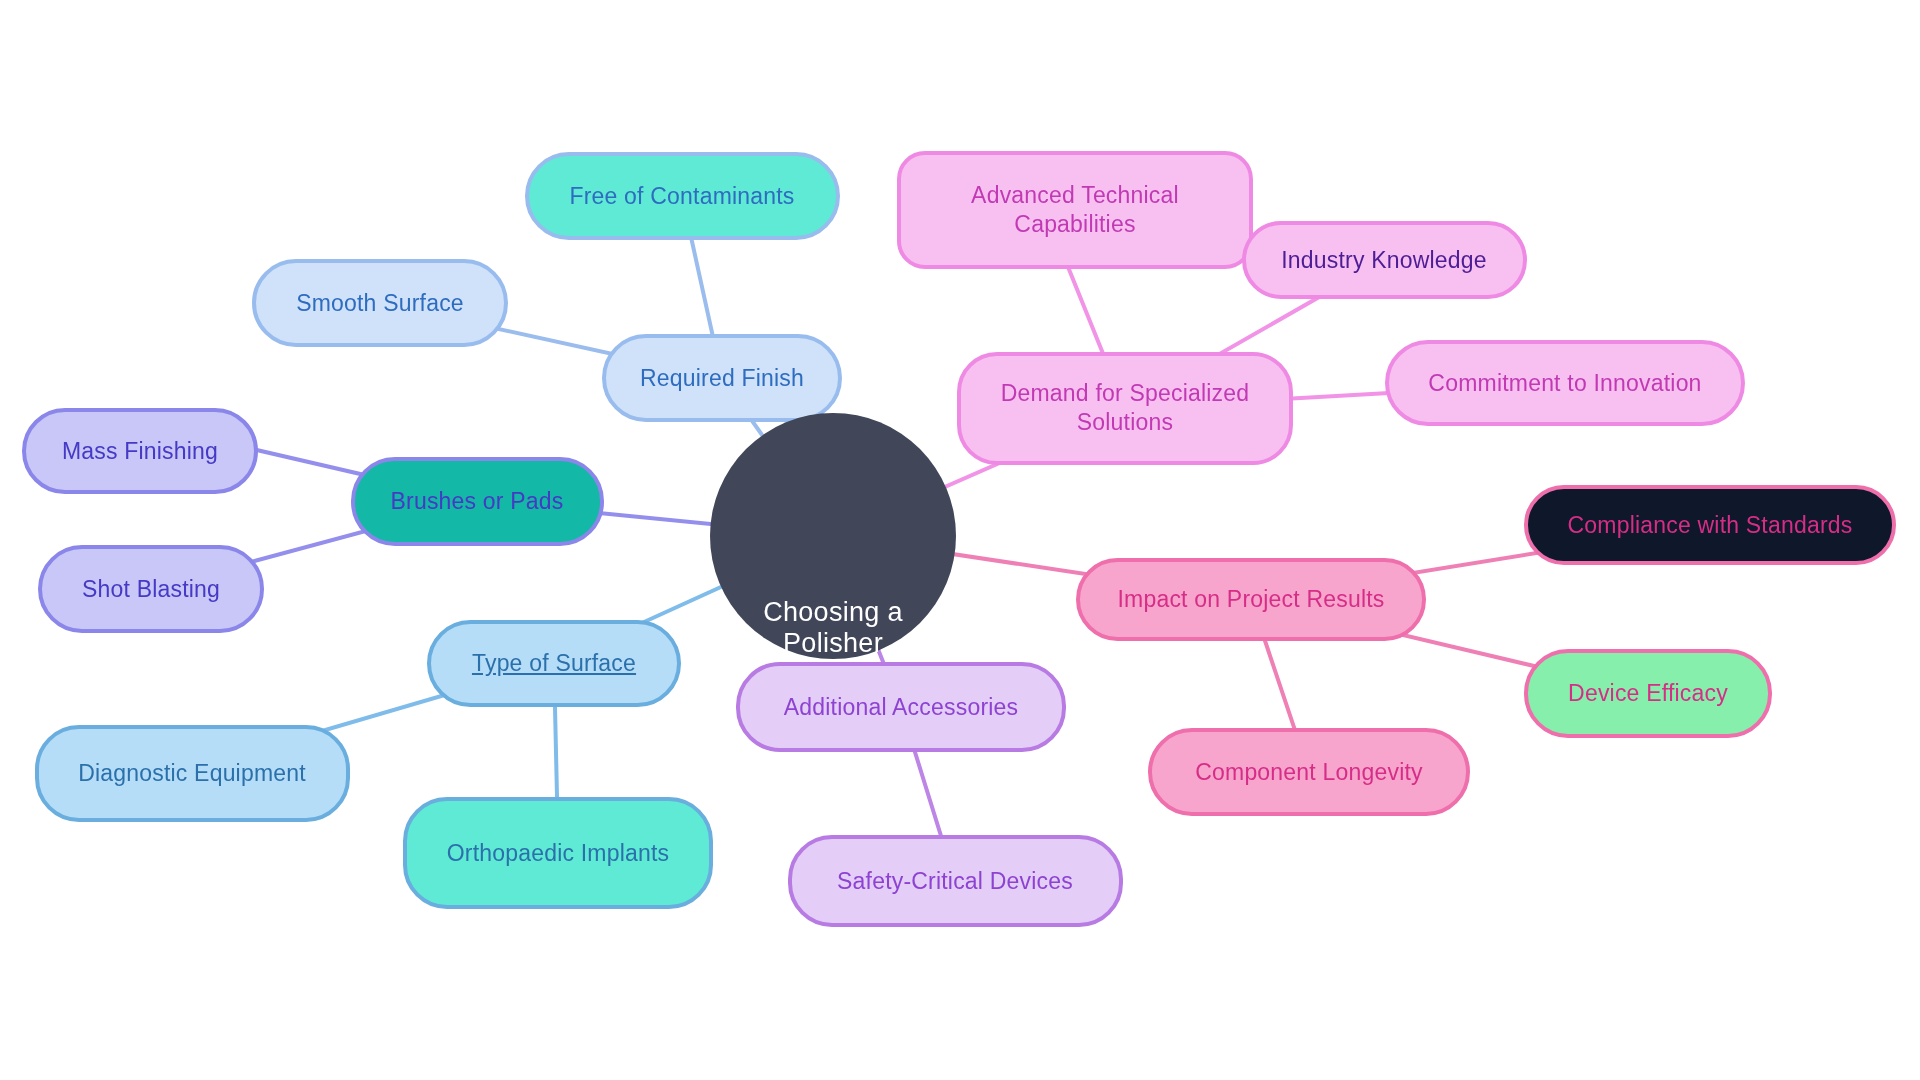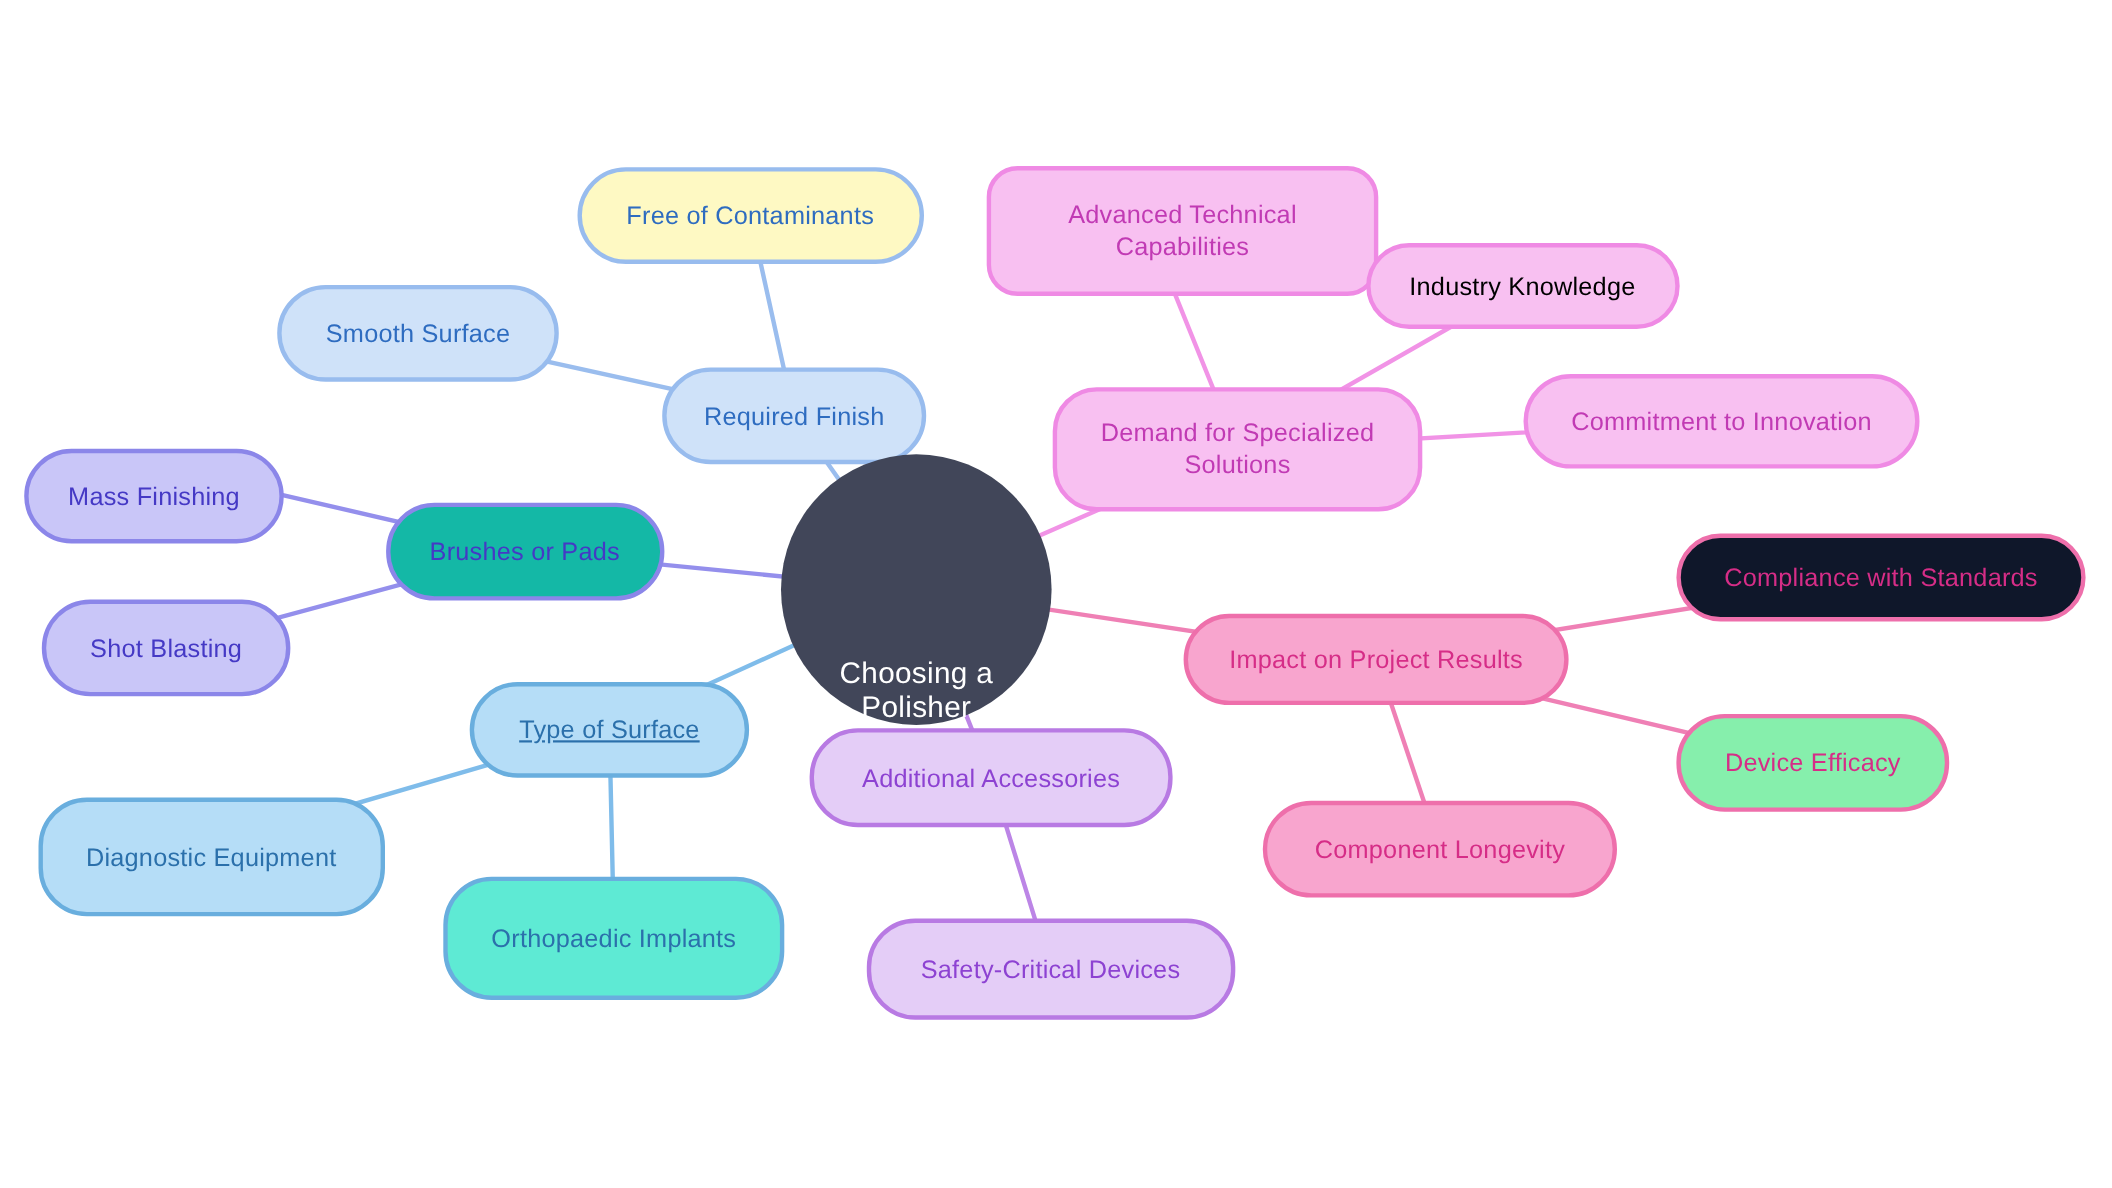--- a/index.html
+++ b/index.html
@@ -51,35 +51,35 @@
       <line x1="833" y1="536" x2="1125" y2="408" stroke="#f193e6" stroke-width="4" stroke-linecap="round"></line>
       <line x1="1125" y1="408" x2="1045" y2="210" stroke="#f193e6" stroke-width="4" stroke-linecap="round"></line>
       <line x1="1125" y1="408" x2="1384" y2="260" stroke="#f193e6" stroke-width="4" stroke-linecap="round"></line>
       <line x1="1125" y1="408" x2="1565" y2="383" stroke="#f193e6" stroke-width="4" stroke-linecap="round"></line>
       <line x1="833" y1="536" x2="1251" y2="599" stroke="#ef80b5" stroke-width="4" stroke-linecap="round"></line>
       <line x1="1251" y1="599" x2="1710" y2="525" stroke="#ef80b5" stroke-width="4" stroke-linecap="round"></line>
       <line x1="1251" y1="599" x2="1648" y2="693" stroke="#ef80b5" stroke-width="4" stroke-linecap="round"></line>
       <line x1="1251" y1="599" x2="1309" y2="772" stroke="#ef80b5" stroke-width="4" stroke-linecap="round"></line>
     </svg>
 <div class="node" style="left: 602px; top: 334px; width: 240px; height: 88px; background: rgb(207, 226, 249); border-color: rgb(152, 188, 238); color: rgb(46, 108, 192); border-radius: 44px;"><span class="label">Required Finish</span></div>
-    <div class="node" style="left: 524.5px; top: 152px; width: 315px; height: 88px; background: #fef9c3; border-color: rgb(152, 188, 238); color: rgb(46, 108, 192); border-radius: 44px; text-align: center;"><span class="label">Free of Contaminants</span></div>
+    <div class="node" style="left: 524.5px; top: 152px; width: 315px; height: 88px; background: #5eead4; border-color: rgb(152, 188, 238); color: rgb(46, 108, 192); border-radius: 44px; text-align: center;"><span class="label">Free of Contaminants</span></div>
     <div class="node" style="left: 252px; top: 259px; width: 256px; height: 88px; background: rgb(207, 226, 249); border-color: rgb(152, 188, 238); color: rgb(46, 108, 192); border-radius: 44px;"><span class="label">Smooth Surface</span></div>
     <div class="node" style="left: 350.5px; top: 456.5px; width: 253px; height: 89px; background: #14b8a6; border-color: rgb(139, 134, 233); color: rgb(69, 57, 197); border-radius: 44px;"><span class="label">Brushes or Pads</span></div>
     <div class="node" style="left: 22px; top: 380px; width: 236px; height: 86px; background: rgb(201, 198, 248); border-color: rgb(139, 134, 233); color: rgb(69, 57, 197); border-radius: 44px; margin-top: 28px;"><span class="label">Mass Finishing</span></div>
     <div class="node" style="left: 38px; top: 545px; width: 226px; height: 88px; background: rgb(201, 198, 248); border-color: rgb(139, 134, 233); color: rgb(69, 57, 197); border-radius: 44px;"><span class="label">Shot Blasting</span></div>
     <div class="node" style="left: 427px; top: 619.5px; width: 254px; height: 87px; background: rgb(181, 221, 247); border-color: rgb(105, 174, 222); color: rgb(43, 112, 171); border-radius: 44px; text-decoration: underline;"><span class="label">Type of Surface</span></div>
-    <div class="node" style="left: 34.5px; top: 725px; width: 315px; height: 108px; background: rgb(181, 221, 247); border-color: rgb(105, 174, 222); color: rgb(43, 112, 171); border-radius: 44px;"><span class="label">Diagnostic Equipment</span></div>
+    <div class="node" style="left: 34.5px; top: 725px; width: 315px; height: 97px; background: rgb(181, 221, 247); border-color: rgb(105, 174, 222); color: rgb(43, 112, 171); border-radius: 44px;"><span class="label">Diagnostic Equipment</span></div>
     <div class="node" style="left: 403px; top: 797px; width: 310px; height: 112px; background: #5eead4; border-color: rgb(105, 174, 222); color: rgb(43, 112, 171); border-radius: 44px;"><span class="label">Orthopaedic Implants</span></div>
     <div class="node" style="left: 736px; top: 662px; width: 330px; height: 90px; background: rgb(228, 205, 247); border-color: rgb(184, 122, 227); color: rgb(141, 66, 210); border-radius: 44px;"><span class="label">Additional Accessories</span></div>
     <div class="node" style="left: 787.5px; top: 835px; width: 335px; height: 92px; background: rgb(228, 205, 247); border-color: rgb(184, 122, 227); color: rgb(141, 66, 210); border-radius: 44px;"><span class="label">Safety-Critical Devices</span></div>
     <div class="node" style="left: 957px; top: 351.5px; width: 336px; height: 113px; background: rgb(248, 192, 241); border-color: rgb(239, 138, 228); color: rgb(193, 58, 180); border-radius: 40px;"><span class="label">Demand for Specialized
 Solutions</span></div>
     <div class="node" style="left: 897px; top: 151px; width: 356px; height: 118px; background: rgb(248, 192, 241); border-color: rgb(239, 138, 228); color: rgb(193, 58, 180); border-radius: 28px;"><span class="label">Advanced Technical
 Capabilities</span></div>
-    <div class="node" style="left: 1241.5px; top: 221px; width: 285px; height: 78px; background: rgb(248, 192, 241); border-color: rgb(239, 138, 228); color: #000000; border-radius: 44px;"><span class="label">Industry Knowledge</span></div>
+    <div class="node" style="left: 1241.5px; top: 221px; width: 285px; height: 78px; background: rgb(248, 192, 241); border-color: rgb(239, 138, 228); color: #4c1d95; border-radius: 44px;"><span class="label">Industry Knowledge</span></div>
     <div class="node" style="left: 1385px; top: 340px; width: 360px; height: 86px; background: rgb(248, 192, 241); border-color: rgb(239, 138, 228); color: rgb(193, 58, 180); border-radius: 44px;"><span class="label">Commitment to Innovation</span></div>
     <div class="node" style="left: 1076px; top: 557.5px; width: 350px; height: 83px; background: rgb(248, 165, 206); border-color: rgb(238, 111, 171); color: rgb(214, 45, 135); border-radius: 44px;"><span class="label">Impact on Project Results</span></div>
     <div class="node" style="left: 1524px; top: 485px; width: 372px; height: 80px; background: #0f172a; border-color: rgb(238, 111, 171); color: rgb(214, 45, 135); border-radius: 44px;"><span class="label">Compliance with Standards</span></div>
     <div class="node" style="left: 1524px; top: 648.5px; width: 248px; height: 89px; background: #86efac; border-color: rgb(238, 111, 171); color: rgb(214, 45, 135); border-radius: 44px;"><span class="label">Device Efficacy</span></div>
     <div class="node" style="left: 1148px; top: 728px; width: 322px; height: 88px; background: rgb(248, 165, 206); border-color: rgb(238, 111, 171); color: rgb(214, 45, 135); border-radius: 44px;"><span class="label">Component Longevity</span></div>
     <div class="root-node" style="left: 710px; top: 413px; width: 246px; height: 246px; background: rgb(65, 70, 89); color: rgb(255, 255, 255); font-size: 27px;">
       <span class="label">Choosing a Polisher</span>
     </div>
   </div>
 

